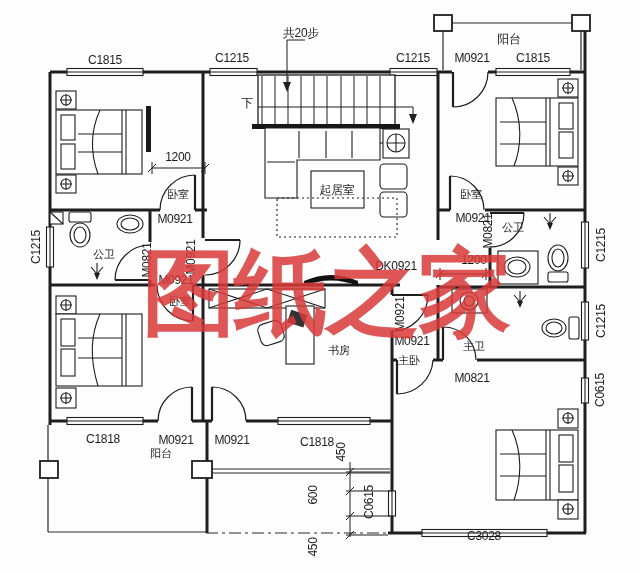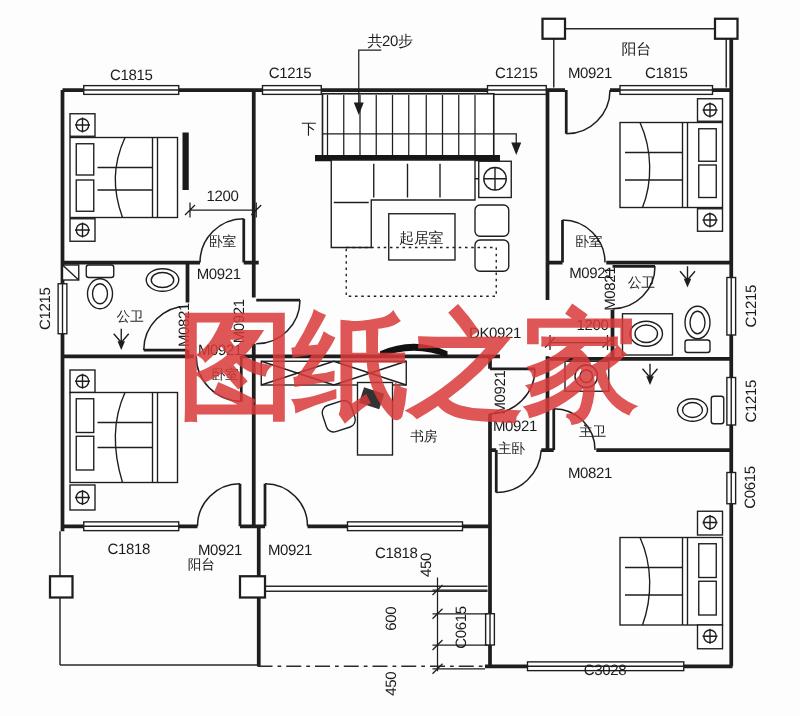--- a/index.html
+++ b/index.html
@@ -321,21 +321,21 @@
         </g>
     <g>
       <path d="M 350 462 V 537 M 346 472 H 390 M 346 491 H 390 M 346 516 H 390 M 346 535 H 388"></path>
       <path d="M 346 476 L 354 468 M 346 495 L 354 487 M 346 520 L 354 512 M 346 539 L 354 531"></path>
     </g>
   </g>
 </svg>
 
 <span class="lbl" style="left:105px;top:60px">C1815</span>
 <span class="lbl" style="left:232px;top:58px">C1215</span>
-<span class="lbl" style="left:312px;top:33px">共20步</span>
+<span class="lbl" style="left:301px;top:33px">共20步</span>
 <span class="lbl" style="left:413px;top:58px">C1215</span>
 <span class="lbl" style="left:472px;top:58px">M0921</span>
 <span class="lbl" style="left:533px;top:58px">C1815</span>
 <span class="lbl" style="left:509px;top:39px">阳台</span>
 <span class="lbl" style="left:247px;top:103px">下</span>
 
 <span class="lbl" style="left:178px;top:157px">1200</span>
 <span class="lbl small" style="left:178px;top:194px">卧室</span>
 <span class="lbl" style="left:175px;top:219px">M0921</span>
 <span class="lbl small" style="left:471px;top:194px">卧室</span>

